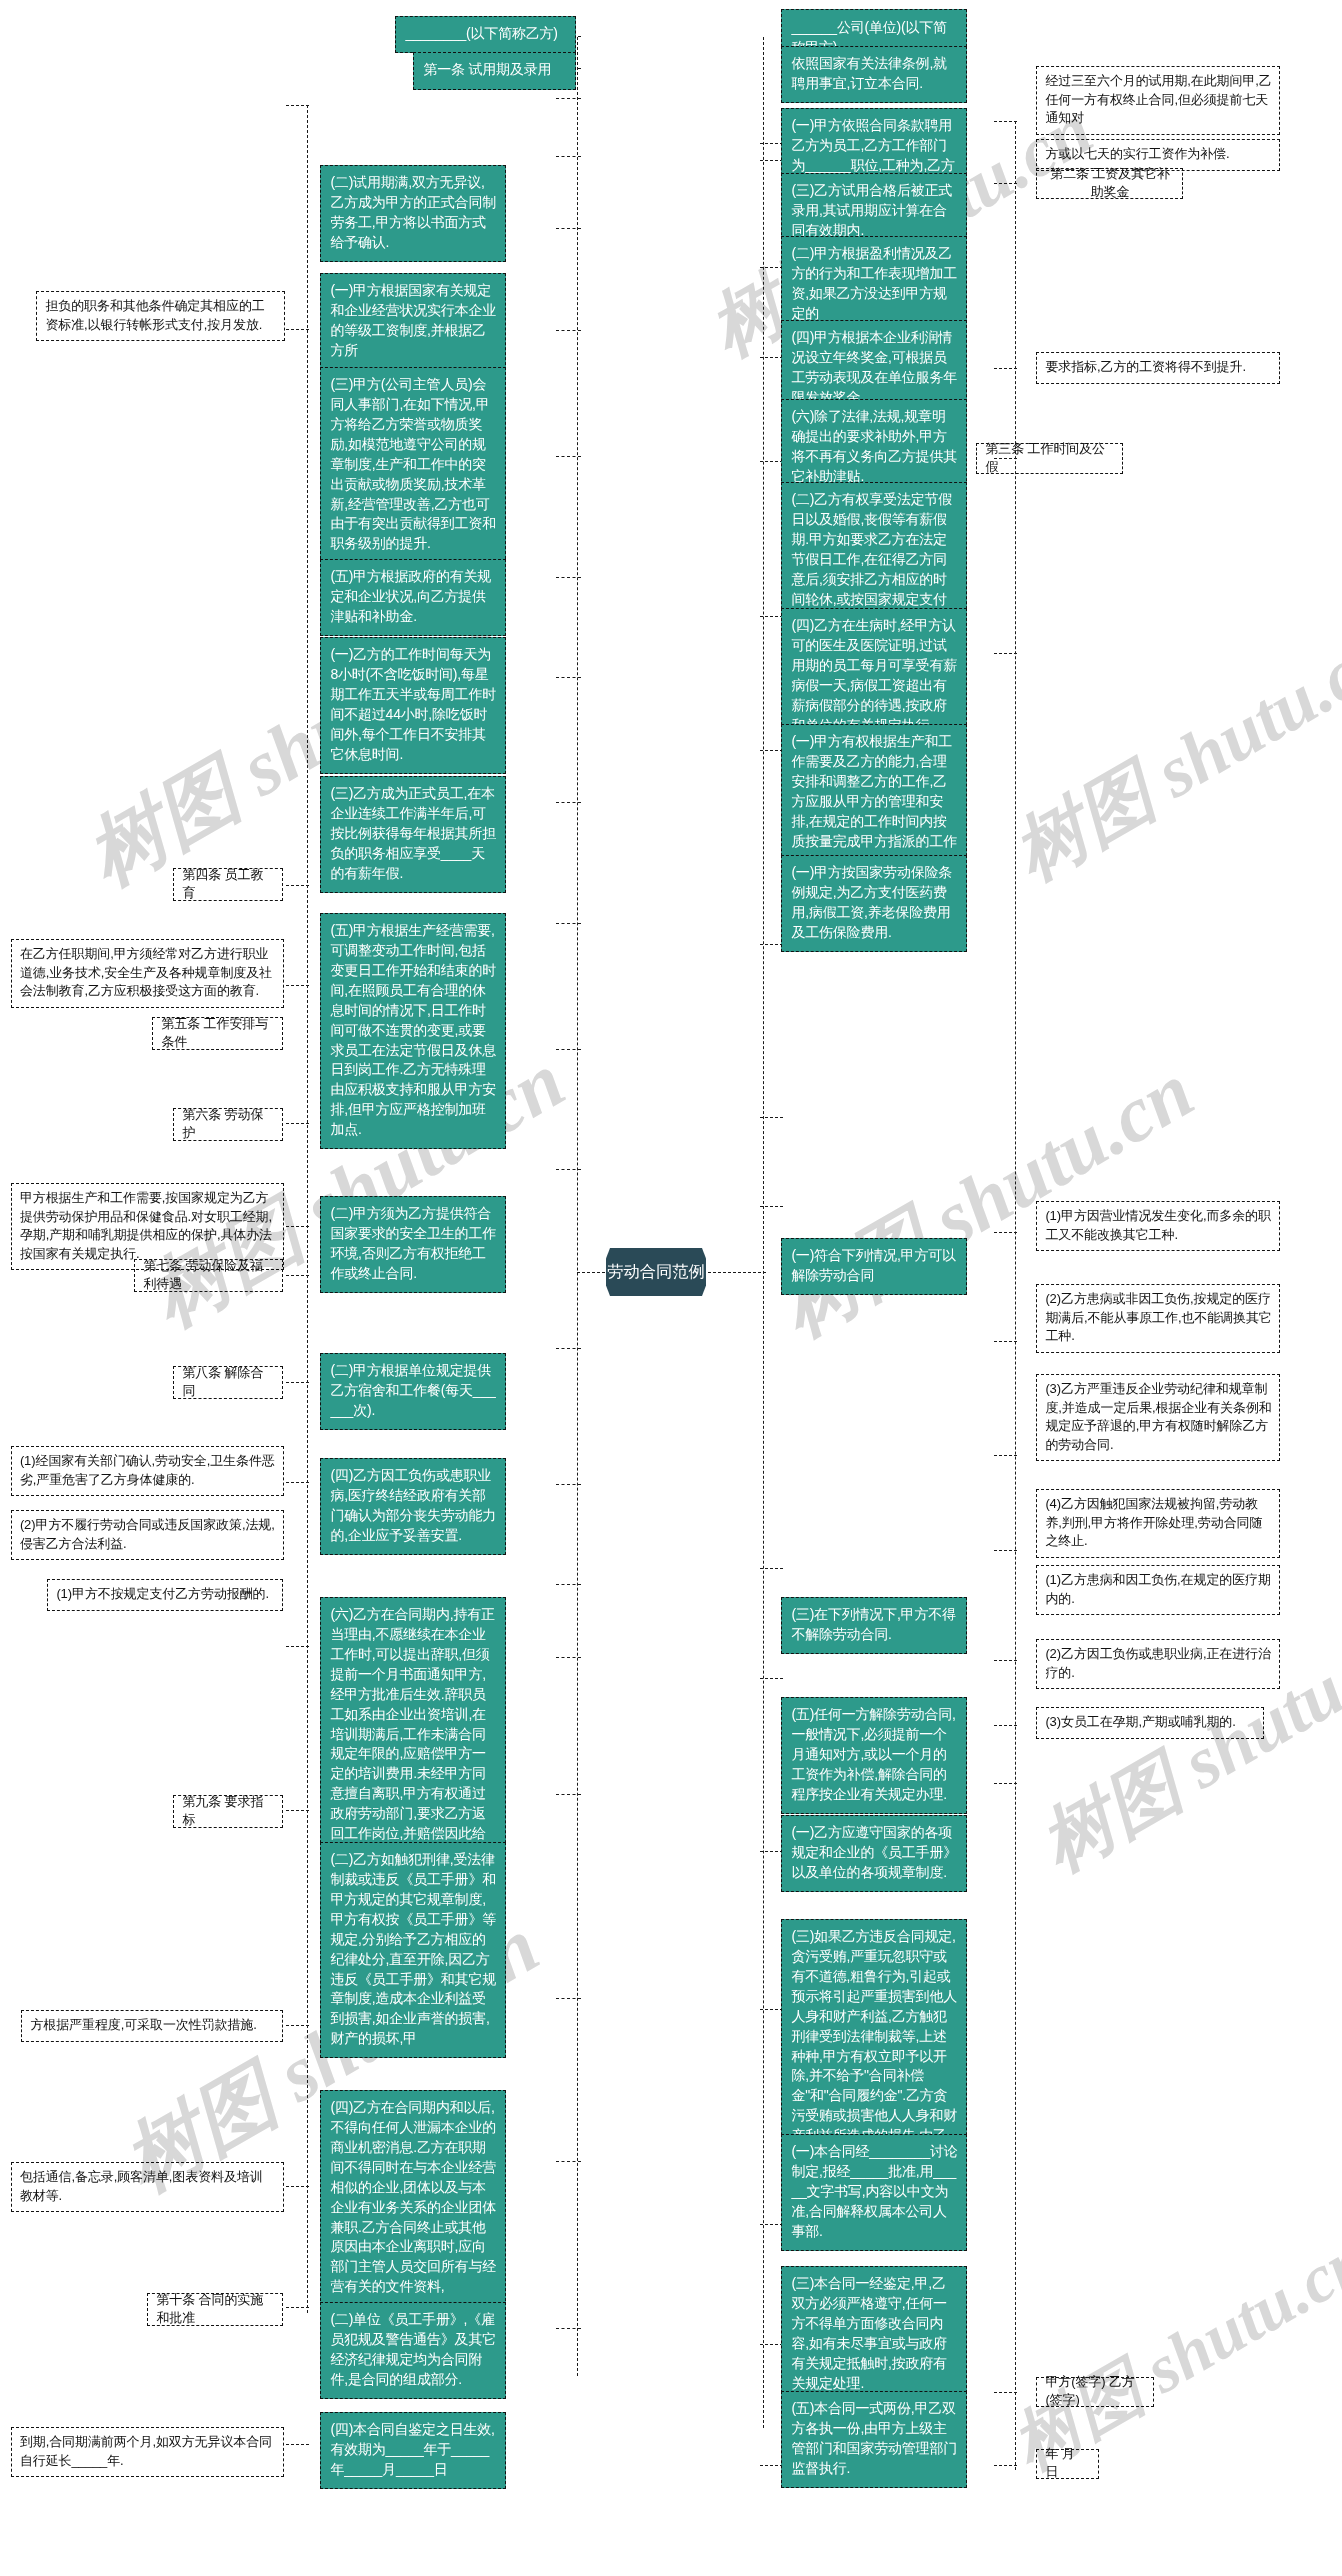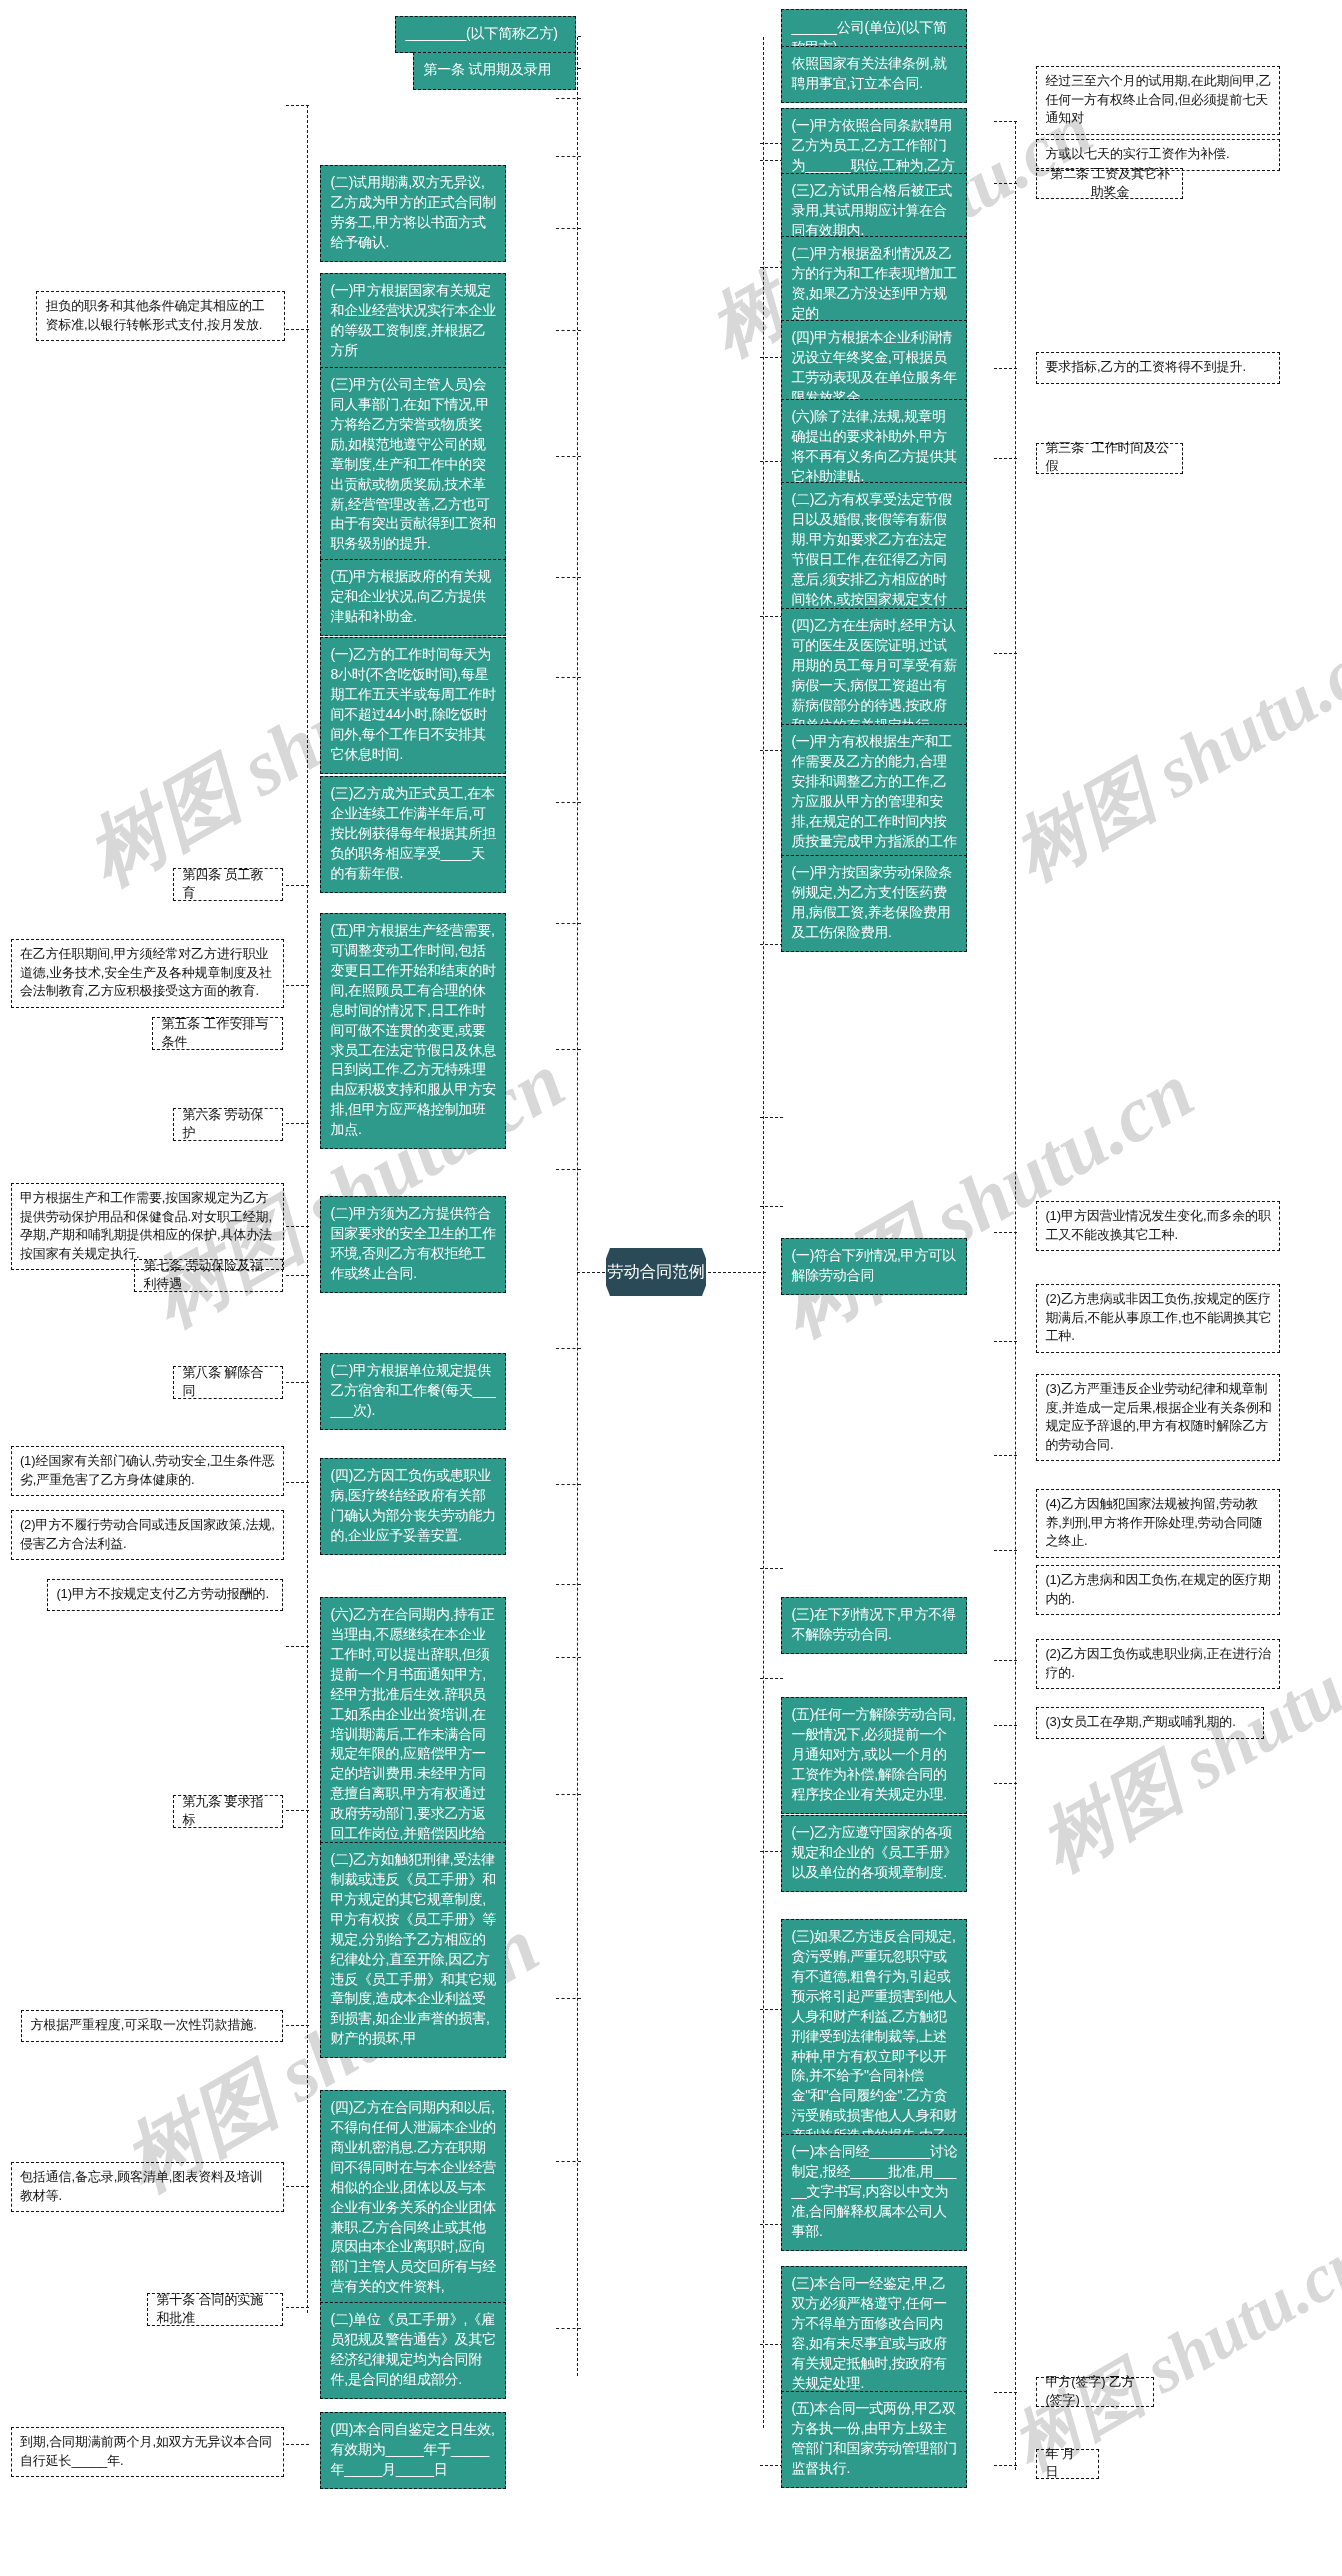--- a/index.html
+++ b/index.html
@@ -204,21 +204,21 @@
   <div class="node solid" style="left:781px;top:46px;width:186px;">依照国家有关法律条例,就聘用事宜,订立本合同.</div>
   <div class="node solid" style="left:781px;top:108px;width:186px;">(一)甲方依照合同条款聘用乙方为员工,乙方工作部门为______职位,工种为,乙方应</div>
   <div class="node dashed" style="left:1036px;top:66px;width:244px;">经过三至六个月的试用期,在此期间甲,乙任何一方有权终止合同,但必须提前七天通知对</div>
   <div class="node dashed" style="left:1036px;top:139px;width:244px;">方或以七天的实行工资作为补偿.</div>
   <div class="node solid" style="left:781px;top:173px;width:186px;">(三)乙方试用合格后被正式录用,其试用期应计算在合同有效期内.</div>
   <div class="node dashed center" style="left:1036px;top:168px;width:147px;height:31px;text-align:center;">第二条 工资及其它补助奖金</div>
   <div class="node solid" style="left:781px;top:236px;width:186px;">(二)甲方根据盈利情况及乙方的行为和工作表现增加工资,如果乙方没达到甲方规定的</div>
   <div class="node dashed" style="left:1036px;top:352px;width:244px;">要求指标,乙方的工资将得不到提升.</div>
   <div class="node solid" style="left:781px;top:320px;width:186px;">(四)甲方根据本企业利润情况设立年终奖金,可根据员工劳动表现及在单位服务年限发放奖金.</div>
   <div class="node solid" style="left:781px;top:399px;width:186px;">(六)除了法律,法规,规章明确提出的要求补助外,甲方将不再有义务向乙方提供其它补助津贴.</div>
-  <div class="node dashed center" style="left:1036px;top:443px;width:147px;height:31px;font-family:Liberation Mono, monospace;">第三条 工作时间及公假</div>
+  <div class="node dashed center" style="left:976px;top:443px;width:147px;height:31px;">第三条 工作时间及公假</div>
   <div class="node solid" style="left:781px;top:482px;width:186px;">(二)乙方有权享受法定节假日以及婚假,丧假等有薪假期.甲方如要求乙方在法定节假日工作,在征得乙方同意后,须安排乙方相应的时间轮休,或按国家规定支付乙方加班费.</div>
   <div class="node solid" style="left:781px;top:608px;width:186px;">(四)乙方在生病时,经甲方认可的医生及医院证明,过试用期的员工每月可享受有薪病假一天,病假工资超出有薪病假部分的待遇,按政府和单位的有关规定执行.</div>
   <div class="node solid" style="left:781px;top:724px;width:186px;">(一)甲方有权根据生产和工作需要及乙方的能力,合理安排和调整乙方的工作,乙方应服从甲方的管理和安排,在规定的工作时间内按质按量完成甲方指派的工作任务.</div>
   <div class="node solid" style="left:781px;top:855px;width:186px;">(一)甲方按国家劳动保险条例规定,为乙方支付医药费用,病假工资,养老保险费用及工伤保险费用.</div>
   <div class="node dashed" style="left:1036px;top:1201px;width:244px;">(1)甲方因营业情况发生变化,而多余的职工又不能改换其它工种.</div>
   <div class="node solid" style="left:781px;top:1238px;width:186px;">(一)符合下列情况,甲方可以解除劳动合同</div>
   <div class="node dashed" style="left:1036px;top:1284px;width:244px;">(2)乙方患病或非因工负伤,按规定的医疗期满后,不能从事原工作,也不能调换其它工种.</div>
   <div class="node dashed" style="left:1036px;top:1374px;width:244px;">(3)乙方严重违反企业劳动纪律和规章制度,并造成一定后果,根据企业有关条例和规定应予辞退的,甲方有权随时解除乙方的劳动合同.</div>
   <div class="node dashed" style="left:1036px;top:1489px;width:244px;">(4)乙方因触犯国家法规被拘留,劳动教养,判刑,甲方将作开除处理,劳动合同随之终止.</div>
   <div class="node dashed" style="left:1036px;top:1565px;width:244px;">(1)乙方患病和因工负伤,在规定的医疗期内的.</div>

